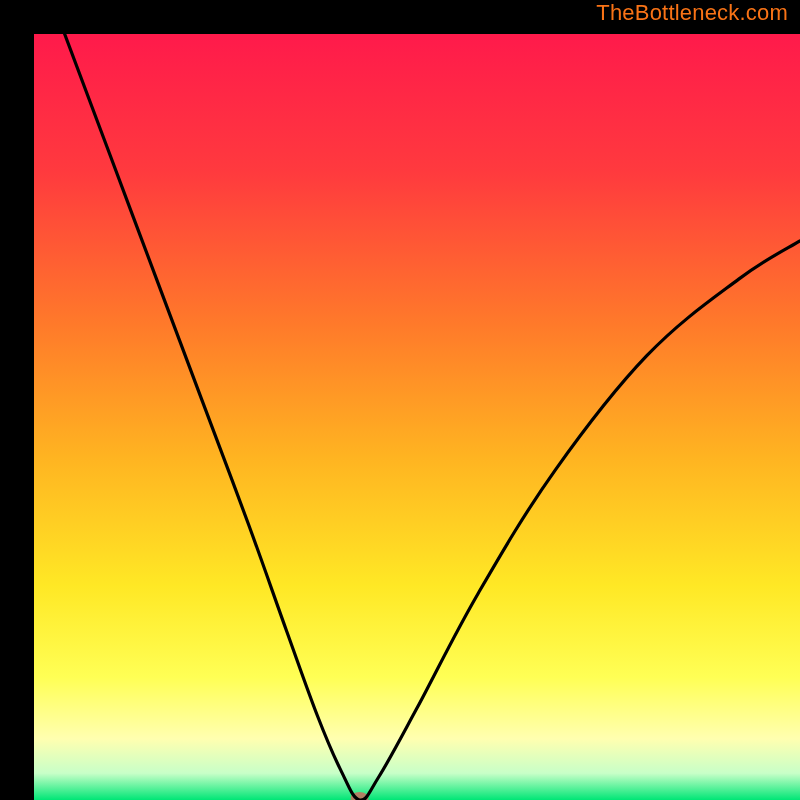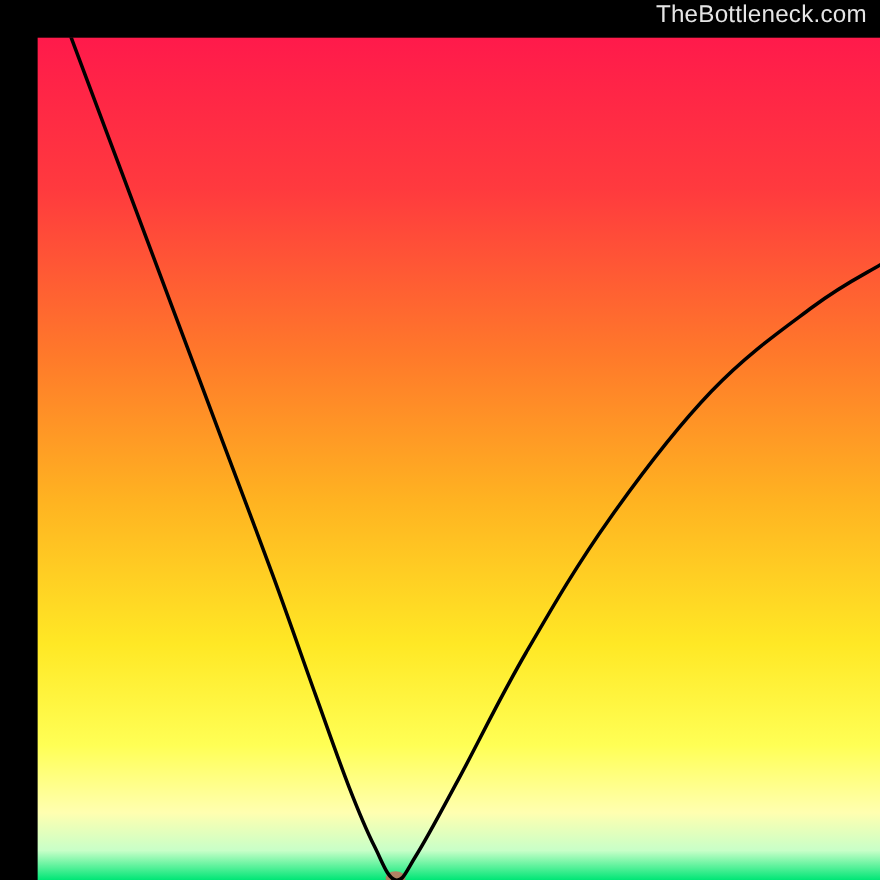--- a/index.html
+++ b/index.html
@@ -23,21 +23,21 @@
     position: absolute;
     left: 17px;
     top: 17px;
     width: 766px;
     height: 766px;
   }
   .watermark {
     position: absolute;
     top: 0px;
     right: 12px;
-    color: #e5e5e5;
+    color: #f97316;
     font-size: 22px;
     font-weight: 500;
     letter-spacing: 0.2px;
     user-select: none;
   }
 </style>
 </head>
 <body>
 
 <div class="frame">

